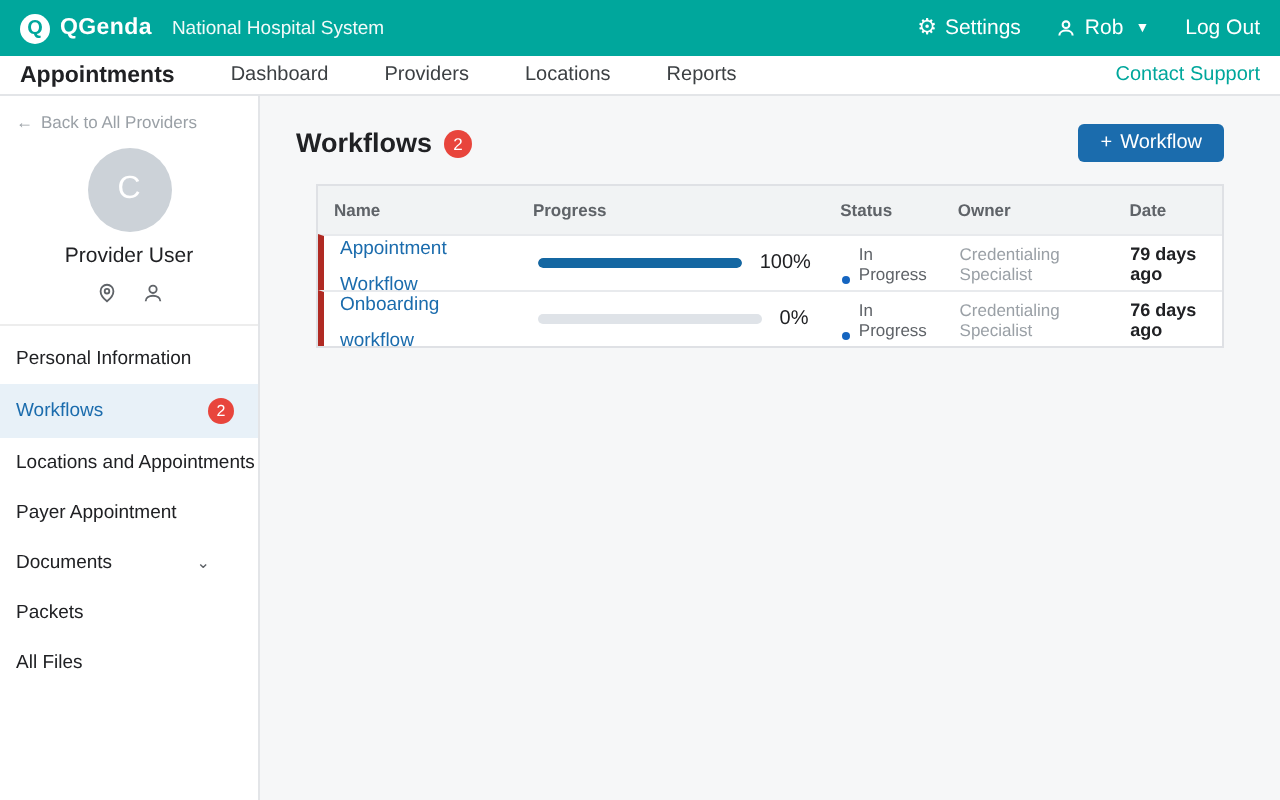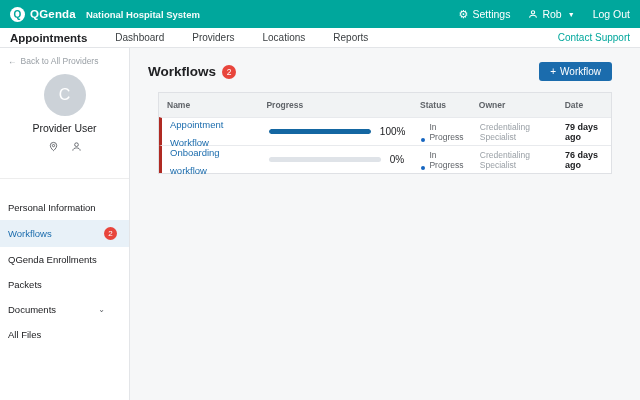--- a/index.html
+++ b/index.html
@@ -4,42 +4,42 @@
 <style>
   * { margin:0; padding:0; box-sizing:border-box; }
   html,body { width:640px; height:400px; overflow:hidden; }
   body { font-family:"Liberation Sans", sans-serif; background:#fff; }
 
   
   .topbar { height:28px; background:#00a79c; display:flex; align-items:center; padding:0 10px; color:#fff; }
   .logo-circle { width:15px; height:15px; border-radius:50%; background:#fff; color:#00a79c;
                  font-weight:bold; font-size:10px; display:flex; align-items:center; justify-content:center; margin-right:5px; }
   .brand { font-weight:bold; font-size:11.5px; margin-right:10px; letter-spacing:.2px; }
-  .org { font-size:9.5px; opacity:.95;font-weight:bold; }
+  .org { font-size:9.5px; opacity:.95; }
   .topbar-right { margin-left:auto; display:flex; align-items:center; }
   .tb-group { display:flex; align-items:center; gap:4px; margin-left:18px; font-size:10.5px; cursor:pointer; }
   .gear { font-size:11px; line-height:1; }
   .caret { font-size:7px; margin-left:2px; }
 
   
   .navbar { height:20px; background:#fff; border-bottom:1px solid #e3e5e8; display:flex; align-items:center; padding:0 10px; }
   .app-title { font-size:11.5px; font-weight:600; color:#202124; margin-right:28px; }
   .nav-item { font-size:10px; color:#3c4043; margin-right:28px; cursor:pointer; }
   .support { margin-left:auto; color:#00a79c; font-size:10px; cursor:pointer;padding-left:44px; }
 
   
   .content-row { display:flex; height:352px; }
 
   .sidebar { width:130px; background:#fff; border-right:1px solid #e3e5e8; flex-shrink:0; }
   .back { font-size:8.5px; color:#9aa0a6; padding:8px 8px 4px; display:flex; gap:4px; align-items:center; cursor:pointer; }
   .avatar { width:42px; height:42px; border-radius:50%; background:#ccd2d8; color:#fff; font-size:16px;
             display:flex; align-items:center; justify-content:center; margin:4px auto 6px; }
   .provider-name { text-align:center; font-size:10.5px; color:#202124; }
   .profile-icons { display:flex; justify-content:center; gap:12px; padding:7px 0 8px; }
-  .menu { border-top:1px solid #ededed; margin-top:18px; padding-top:16px; }
+  .menu { border-top:1px solid #ededed; margin-top:2px; padding-top:4px; }
   .menu-item { display:flex; align-items:center; font-size:9.5px; color:#202124; padding:7px 8px; cursor:pointer; white-space:nowrap; }
   .menu-item.selected { background:#e8f1f8; color:#1b6cad; }
   .badge-sm { background:#e8453c; color:#fff; border-radius:50%; min-width:13px; height:13px; font-size:8px;
               display:flex; align-items:center; justify-content:center; margin-left:auto; margin-right:4px; }
   .chev { margin-left:auto; margin-right:16px; color:#5f6368; font-size:8px; }
 
   .main { flex:1; background:#f6f7f8; padding:14px 28px 0 18px; }
   .main-header { display:flex; align-items:center; }
   .page-title { font-size:13.5px; font-weight:700; color:#202124; }
   .badge-lg { background:#e8453c; color:#fff; border-radius:50%; min-width:14px; height:14px; font-size:8.5px;
@@ -130,28 +130,31 @@
 
       <div class="menu">
         <div class="menu-item">
           <span>Personal Information</span>
         </div>
         <div class="menu-item selected">
           <span>Workflows</span>
           <span class="badge-sm">2</span>
         </div>
         <div class="menu-item">
-          <span>QGenda Enrollments</span>
-        </div>
-        <div class="menu-item">
-          <span>Packets</span>
+          <span>Locations and Appointments</span>
+        </div>
+        <div class="menu-item">
+          <span>Payer Appointment</span>
         </div>
         <div class="menu-item">
           <span>Documents</span>
           <span class="chev">⌄</span>
+        </div>
+        <div class="menu-item">
+          <span>Packets</span>
         </div>
         <div class="menu-item">
           <span>All Files</span>
         </div>
       </div>
     </aside>
 
     <main class="main">
       <div class="main-header">
         <span class="page-title">Workflows</span>

